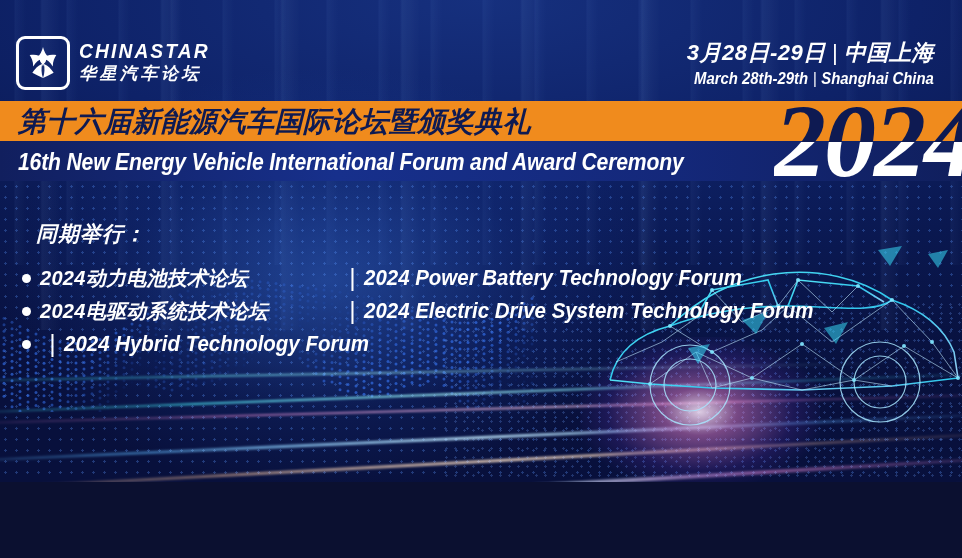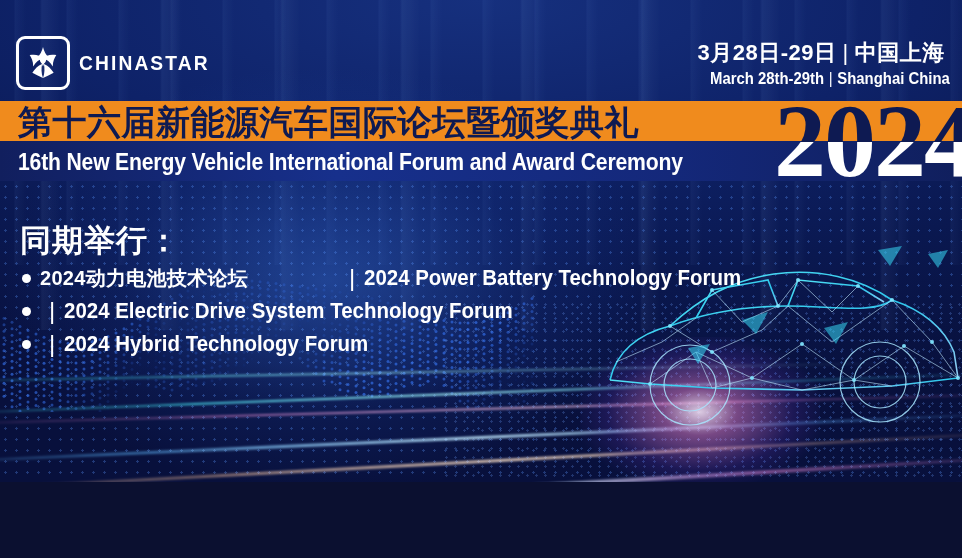--- a/index.html
+++ b/index.html
@@ -4,20 +4,21 @@
 <style>
   * { margin:0; padding:0; box-sizing:border-box; }
   html,body { background:#0b1030; }
   #banner{
     position:relative;
     width:962px; height:482px;
     overflow:hidden;
     font-family:"Liberation Sans", sans-serif;
     background:
       radial-gradient(120% 85% at 50% 0%, #16307e 0%, #0e2268 38%, #0a1850 68%, #08103c 100%);
+    font-style: italic;
   }
   
   .bg-vertical-streaks{
     position:absolute; inset:0 0 45% 0;
     background:repeating-linear-gradient(90deg,
       rgba(255,255,255,0.00) 0px, rgba(255,255,255,0.00) 14px,
       rgba(120,170,255,0.055) 15px, rgba(120,170,255,0.00) 26px,
       rgba(255,255,255,0.00) 52px);
     mix-blend-mode:screen; pointer-events:none;
   }
@@ -71,21 +72,21 @@
   .logo-text{ display:flex; flex-direction:column; justify-content:center; }
   .logo-en{
     color:#fff; font-size:20px; font-weight:700; letter-spacing:2.2px;
     line-height:1.05; font-family:"Liberation Sans", sans-serif;
     transform:scaleX(.96); transform-origin:left center;
   }
   .logo-cn{
     color:#fff; font-size:17px; font-weight:700; letter-spacing:3.5px;
     line-height:1.25; margin-top:1px;
   }
-  .date-block{ position:absolute; right:12px; top:40px; text-align:center; }
+  .date-block{ position:absolute; right:28px; top:40px; text-align:right; }
   .date-cn{
     color:#fff; font-size:22px; font-weight:700; letter-spacing:.5px; line-height:1.2;
     white-space:nowrap;
   }
   .date-cn .sep{ font-weight:400; padding:0 6px; }
   .date-en{
     color:#fff; font-size:16px; font-weight:700; line-height:1.25; margin-top:3px;
     white-space:nowrap; transform:scaleX(.93); transform-origin:right center;
   }
   .date-en .sep{ font-weight:400; padding:0 5px; }
@@ -95,42 +96,42 @@
     position:absolute; left:0; right:0; top:0; height:40px;
     background:#F08B1D;
   }
   .band-blue{
     position:absolute; left:0; right:0; top:40px; height:40px;
     background:#11246E;
     background-image:linear-gradient(90deg,#111f5e 0%,#17308c 35%,#14287a 70%,#101f5d 100%);
   }
   .title-cn{
     position:absolute; left:18px; top:1px; height:40px; line-height:40px;
-    color:#0E1A52; font-size:34px; font-weight:700; letter-spacing:.5px;
+    color:#0E1A52; font-size:28px; font-weight:700; letter-spacing:.5px;
     white-space:nowrap; z-index:4;
   }
   .title-en{
     position:absolute; left:18px; top:42px; height:38px; line-height:38px;
     color:#ffffff; font-size:23px; font-weight:700; letter-spacing:-0.2px;
     white-space:nowrap; z-index:4;
     transform:scaleX(.92); transform-origin:left center;
   }
   .year-2024{
     position:absolute; right:-12px; top:-10px;
     font-family:"Liberation Serif", serif;
     font-size:104px; font-weight:700; line-height:100px;
     letter-spacing:-2px; z-index:5; white-space:nowrap;
   }
   .year-top, .year-bot{ position:absolute; right:0; top:0; }
   .year-top{ color:#0E1A52; clip-path:inset(0 0 49px 0); }
   .year-bot{ color:#ffffff; clip-path:inset(51px 0 0 0); }
   
   .concurrent-title{
-    position:absolute; left:20px; top:220px;
-    color:#fff; font-size:31px; font-weight:700; letter-spacing:1px;
+    position:absolute; left:36px; top:220px;
+    color:#fff; font-size:21px; font-weight:700; letter-spacing:1px;
   }
   .forum-list{ position:absolute; left:22px; top:263px; }
   .forum-row{ display:flex; align-items:center; height:30px; margin-bottom:3px; }
   .bullet{
     width:9px; height:9px; border-radius:50%; background:#fff;
     flex:none; margin-right:9px;
   }
   .forum-cn{
     color:#fff; font-size:20px; font-weight:700; letter-spacing:.3px;
     white-space:nowrap; width:300px;
@@ -1176,20 +1177,21 @@
           <path d="M12 18 C19 17 23 18 27 22 C22 23 19 26 16 31 C16 25 14 21 12 18 Z"></path>
           <path d="M42 18 C40 21 38 25 38 31 C35 26 32 23 27 22 C31 18 35 17 42 18 Z"></path>
           <path d="M15 38 C18 33 21 30 26 28 C25 33 25 38 27 44 C23 42 19 40 15 38 Z"></path>
           <path d="M39 38 C35 40 31 42 27 44 C29 38 29 33 28 28 C33 30 36 33 39 38 Z"></path>
           <circle cx="27" cy="24" r="3.2"></circle>
         </g>
       </svg>
     </div>
     <div class="logo-text">
       <div class="logo-en">CHINASTAR</div>
+      <div class="logo-cn">华星汽车论坛</div>
     </div>
   </div>
 
   <div class="date-block">
     <div class="date-cn">
       <span>3月28日-29日</span><span class="sep">|</span><span>中国上海</span>
     </div>
     <div class="date-en">
       <span>March 28th-29th</span><span class="sep">|</span><span>Shanghai China</span>
     </div>
@@ -1210,20 +1212,21 @@
 
   <div class="forum-list">
     <div class="forum-row">
       <span class="bullet"></span>
       <span class="forum-cn">2024动力电池技术论坛</span>
       <span class="pipe">|</span>
       <span class="forum-en">2024 Power Battery Technology Forum</span>
     </div>
     <div class="forum-row">
       <span class="bullet"></span>
+      <span class="forum-cn">2024电驱动系统技术论坛</span>
       <span class="pipe">|</span>
       <span class="forum-en">2024 Electric Drive System Technology Forum</span>
     </div>
     <div class="forum-row">
       <span class="bullet"></span>
       <span class="pipe">|</span>
       <span class="forum-en">2024 Hybrid Technology Forum</span>
     </div>
   </div>
 

